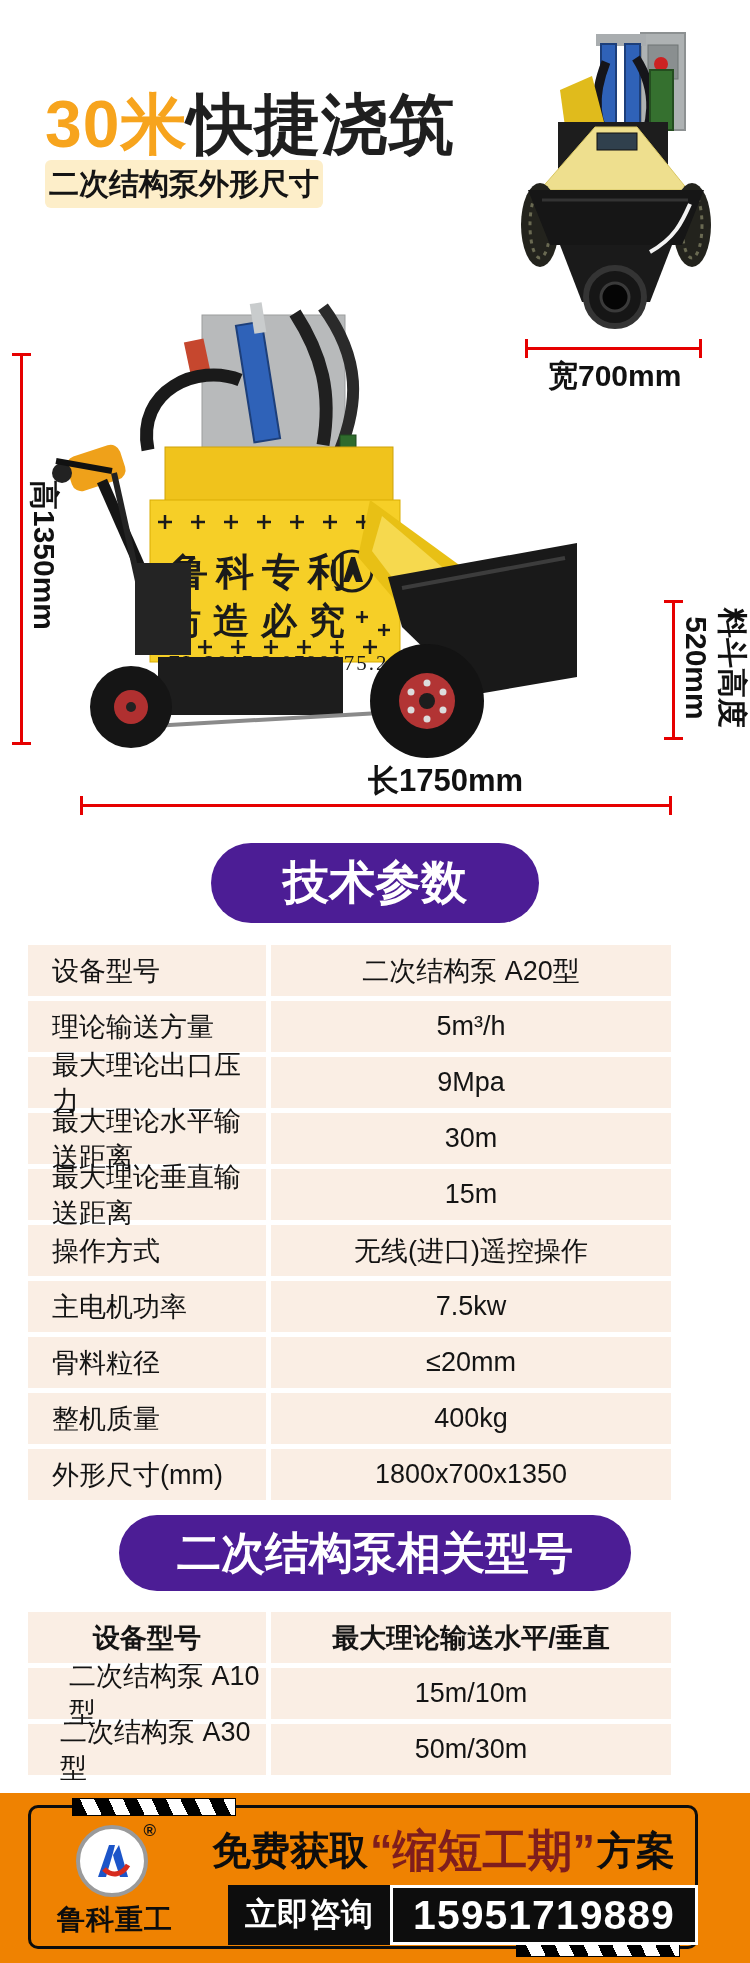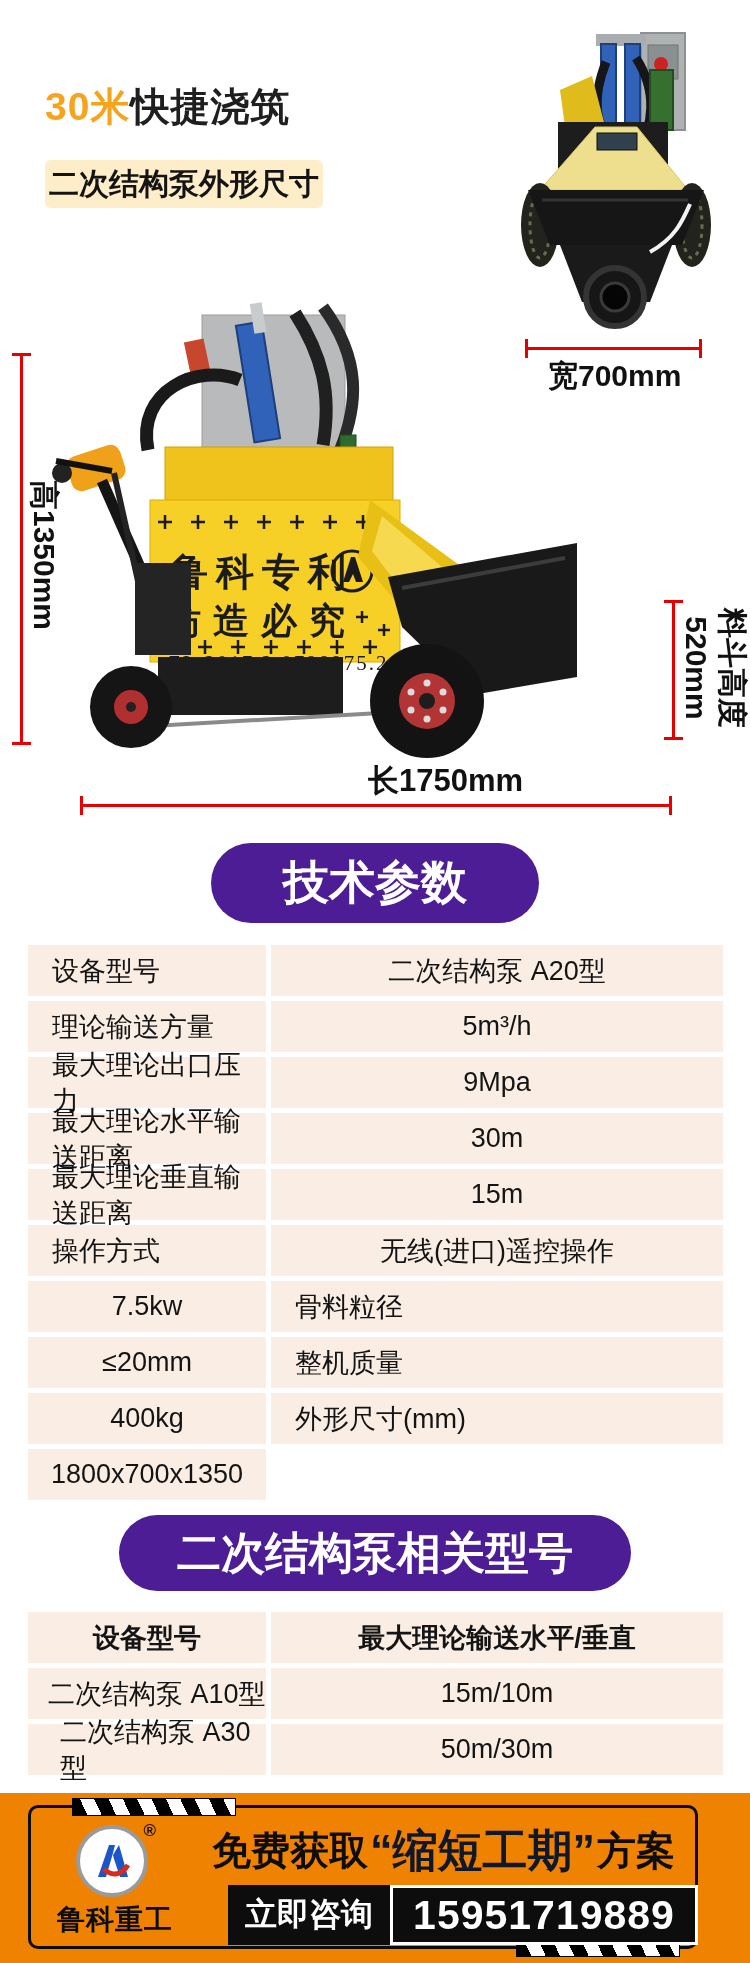--- a/index.html
+++ b/index.html
@@ -1,20 +1,20 @@
 <!DOCTYPE html>
 <html><head>
 <meta charset="utf-8">
 <style>
   html,body{margin:0;padding:0;background:#fff;}
   .page{position:relative;width:750px;height:1963px;background:#ffffff;overflow:hidden;
         font-family:"Liberation Sans","DejaVu Sans",sans-serif;color:#111;}
 
   
-  .title{position:absolute;left:45px;top:80px;font-size:39px;font-weight:800;letter-spacing:1px;white-space:nowrap;}
+  .title{position:absolute;left:45px;top:80px;font-size:66px;font-weight:800;letter-spacing:1px;white-space:nowrap;}
   .title .hl{color:#f7a41d;}
   .title .rest{color:#1f1f1f;}
   .sub-label{position:absolute;left:45px;top:160px;height:48px;padding:0 4px;background:#fdeec9;
              border-radius:6px;display:flex;align-items:center;font-size:30px;font-weight:600;color:#141414;}
 
   
   .dim-v{position:absolute;width:3px;background:#e60000;}
   .dim-v::before,.dim-v::after{content:"";position:absolute;left:-8px;width:19px;height:3px;background:#e60000;}
   .dim-v::before{top:0;} .dim-v::after{bottom:0;}
   .dim-h{position:absolute;height:3px;background:#e60000;}
@@ -25,21 +25,21 @@
   .rot{transform:translate(-50%,-50%) rotate(90deg);}
   .hopper-label{line-height:36px;text-align:center;}
 
   
   .banner{position:absolute;left:50%;transform:translateX(-50%);background:#4c1d95;color:#fff;
           font-weight:700;display:flex;align-items:center;justify-content:center;white-space:nowrap;}
   .banner1{top:843px;height:80px;padding:0 72px;border-radius:44px;font-size:46px;}
   .banner2{top:1515px;height:76px;padding:0 58px;border-radius:40px;font-size:44px;}
 
   
-  .spec-table,.model-table{position:absolute;left:28px;width:695px;display:grid;
+  .spec-table,.model-table{position:absolute;left:28px;width:643px;display:grid;
         grid-template-columns:238px 1fr;gap:5px;}
   .spec-table{top:945px;}
   .model-table{top:1612px;}
   .cell{height:51px;background:#faeee4;display:flex;align-items:center;font-size:27px;color:#141414;font-weight:500;}
   .cell.lbl{padding-left:24px;}
   .cell.val{justify-content:center;text-align:center;}
   .cell.hdr{justify-content:center;font-weight:600;padding-left:0;}
 
   
   .footer{position:absolute;left:0;top:1793px;width:750px;height:170px;background:#ef8201;}
@@ -47,21 +47,21 @@
   .hazard{position:absolute;height:16px;background:repeating-linear-gradient(65deg,#000 0 13px,#fff 13px 26px);border:1px solid #000;}
   .hz-tl{left:72px;top:5px;width:162px;}
   .hz-br{left:516px;top:146px;width:162px;}
   .logo-badge{position:absolute;left:76px;top:32px;width:72px;height:72px;background:#fff;border:4px solid #9a9a9a;
               border-radius:50%;box-sizing:border-box;}
   .logo-badge .reg{position:absolute;right:-12px;top:-8px;font-size:17px;font-weight:700;color:#111;}
   .brand-name{position:absolute;left:40px;top:108px;width:150px;text-align:center;font-size:28px;font-weight:700;
               color:#0d0d0d;font-family:"Liberation Serif","DejaVu Serif",serif;letter-spacing:1px;}
   .slogan{position:absolute;left:212px;top:28px;width:480px;display:flex;align-items:center;white-space:nowrap;}
   .sl-black{font-size:39px;font-weight:800;color:#0d0d0d;}
-  .sl-white{font-size:45px;font-weight:800;color:#0f172a;margin:0 2px;}
+  .sl-white{font-size:45px;font-weight:800;color:#7f1d1d;margin:0 2px;}
   .cta-bar{position:absolute;left:228px;top:92px;width:470px;height:60px;background:#0d0d0d;display:flex;align-items:stretch;}
   .cta-label{display:flex;align-items:center;padding:0 17px;font-size:32px;font-weight:600;color:#fff;white-space:nowrap;}
   .phone-box{flex:1;border:3px solid #fff;box-sizing:border-box;display:flex;align-items:center;justify-content:center;
              font-size:41px;font-weight:800;color:#fff;letter-spacing:1px;}
 </style>
 </head>
 <body>
 
 <div class="page">
 
@@ -177,35 +177,36 @@
     <div class="cell lbl">理论输送方量</div>
     <div class="cell val">5m³/h</div>
     <div class="cell lbl">最大理论出口压力</div>
     <div class="cell val">9Mpa</div>
     <div class="cell lbl">最大理论水平输送距离</div>
     <div class="cell val">30m</div>
     <div class="cell lbl">最大理论垂直输送距离</div>
     <div class="cell val">15m</div>
     <div class="cell lbl">操作方式</div>
     <div class="cell val">无线(进口)遥控操作</div>
+    <div class="cell lbl">主电机功率</div>
     <div class="cell val">7.5kw</div>
     <div class="cell lbl">骨料粒径</div>
     <div class="cell val">≤20mm</div>
     <div class="cell lbl">整机质量</div>
     <div class="cell val">400kg</div>
     <div class="cell lbl">外形尺寸(mm)</div>
     <div class="cell val">1800x700x1350</div>
   </div>
 
   <div class="banner banner2">二次结构泵相关型号</div>
 
   <div class="model-table">
     <div class="cell hdr">设备型号</div>
     <div class="cell hdr">最大理论输送水平/垂直</div>
-    <div class="cell lbl" style="padding-left:20px;">二次结构泵 A10型</div>
+    <div class="cell lbl" style="padding-left:41px;">二次结构泵 A10型</div>
     <div class="cell val">15m/10m</div>
     <div class="cell lbl" style="padding-left:32px;">二次结构泵 A30型</div>
     <div class="cell val">50m/30m</div>
   </div>
 
   <div class="footer">
     <div class="footer-frame"></div>
     <div class="hazard hz-tl"></div>
     <div class="hazard hz-br"></div>
 

